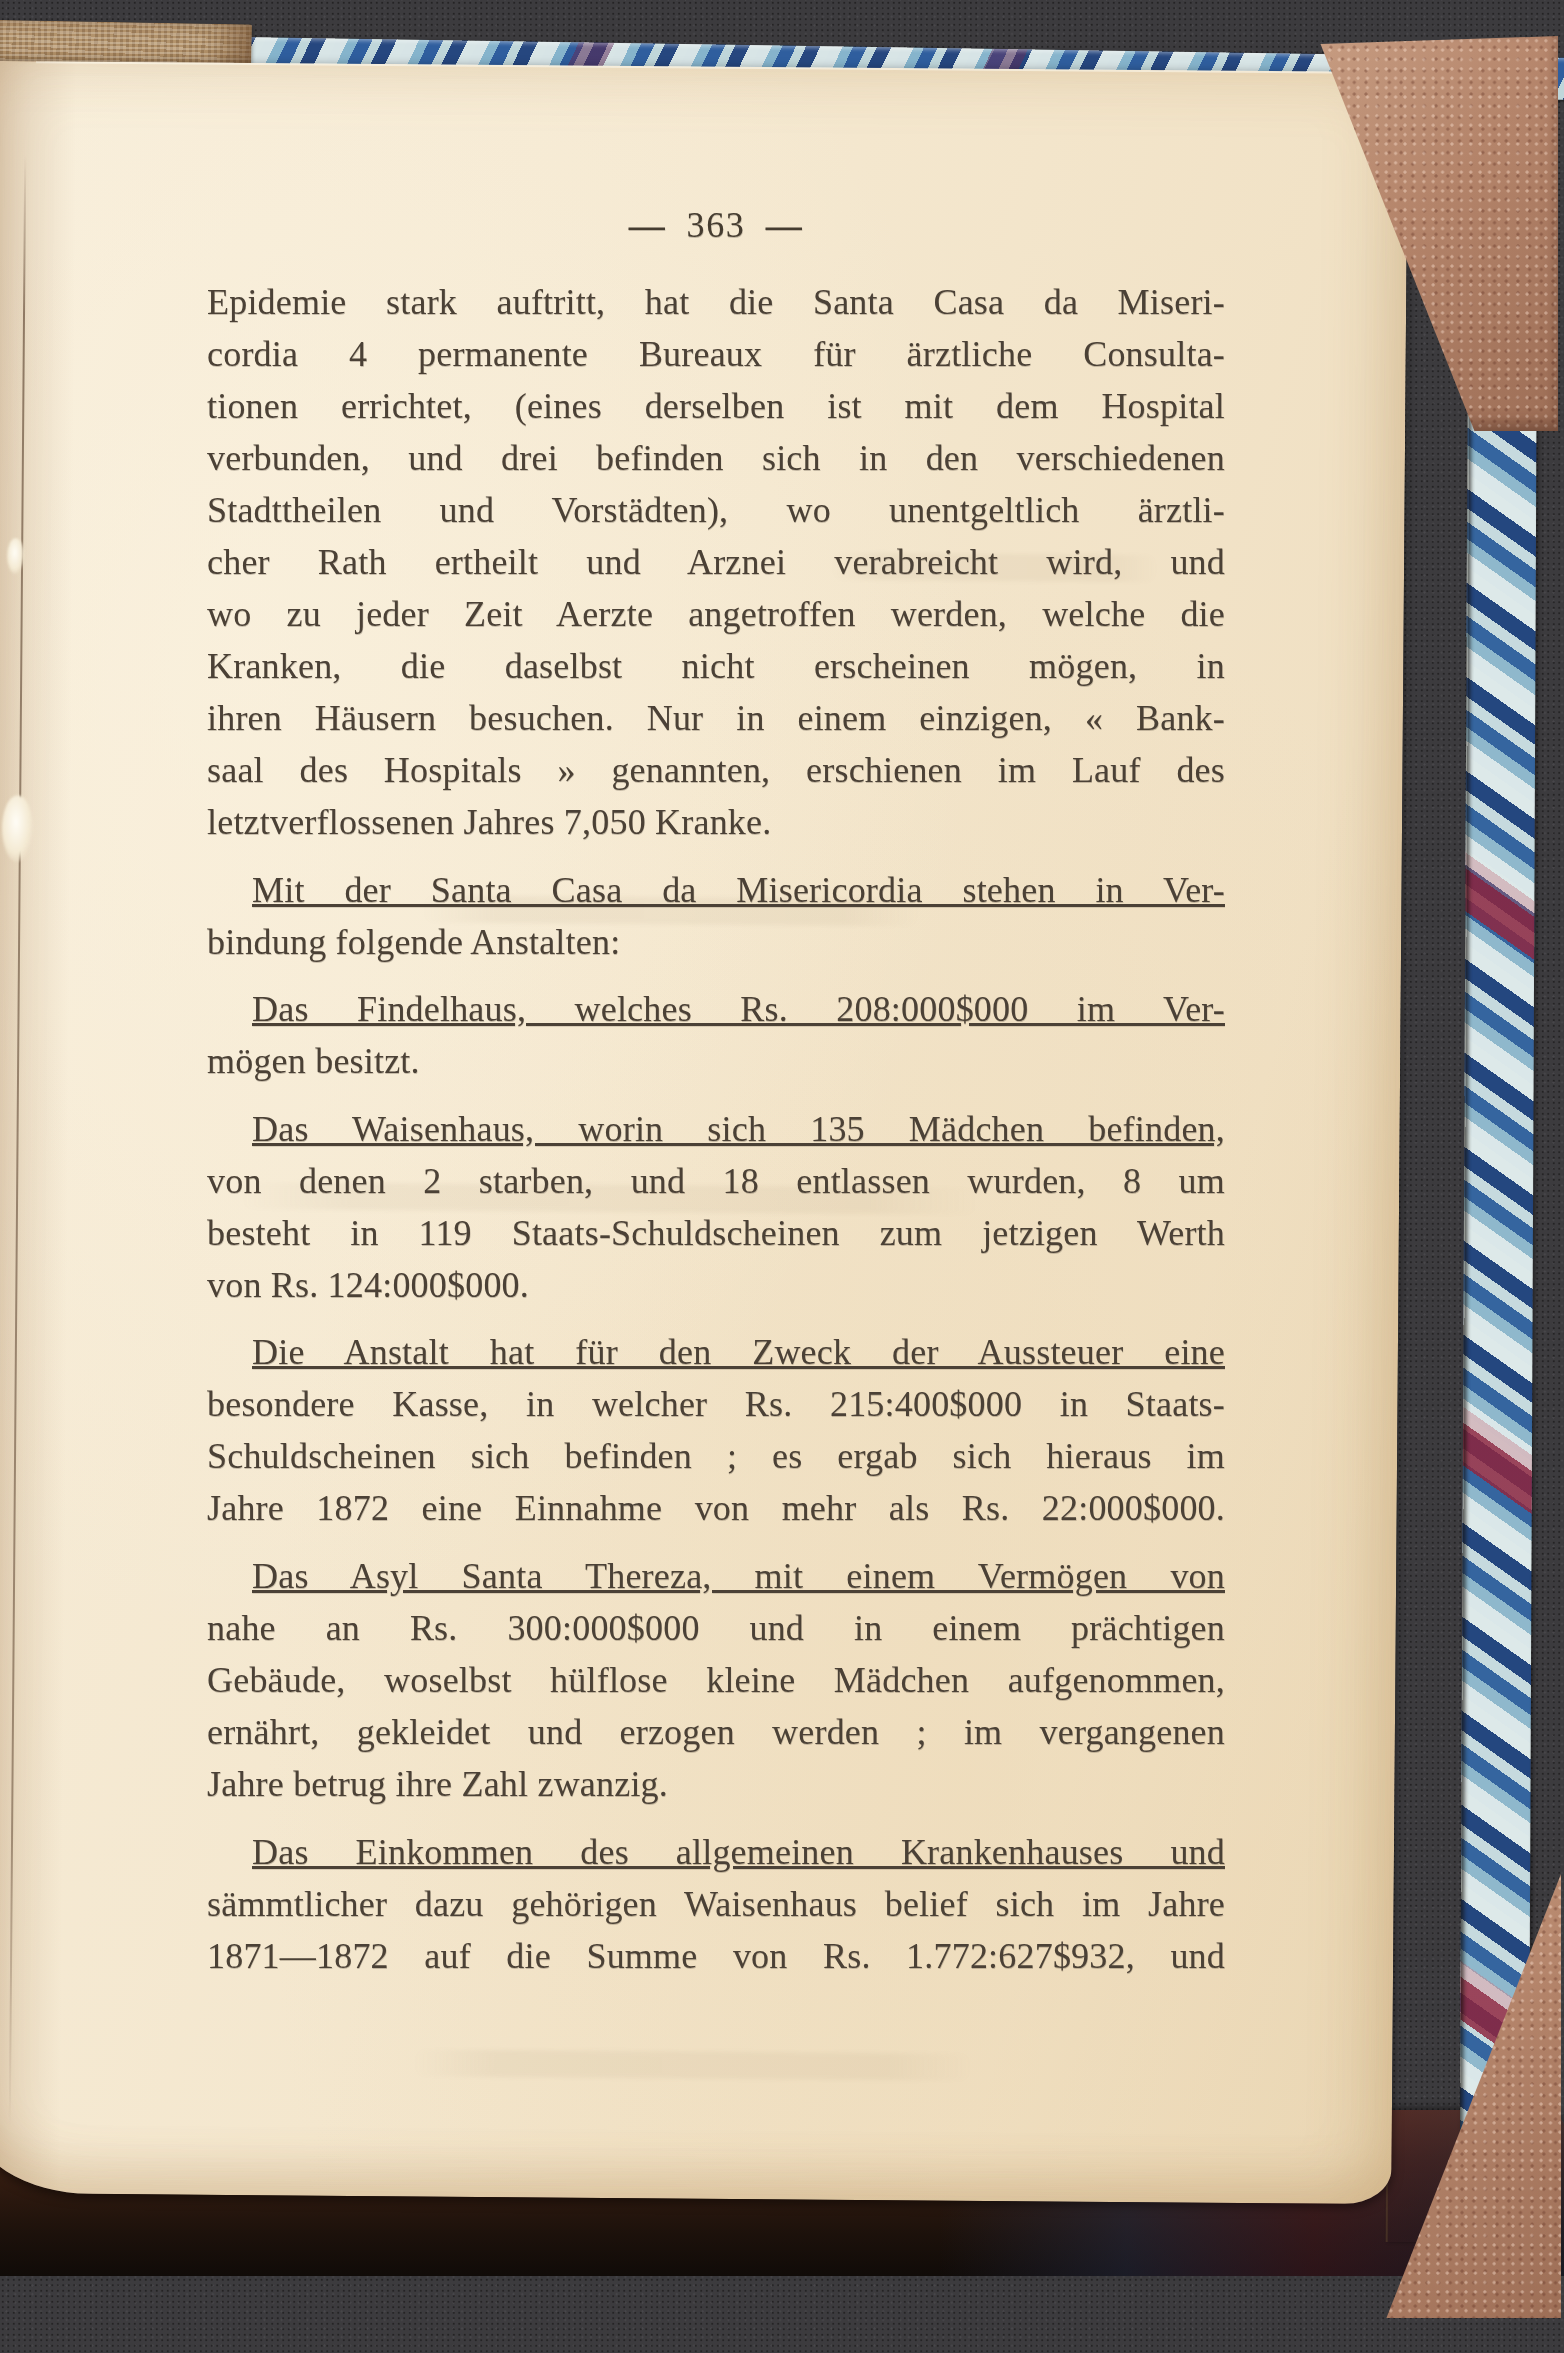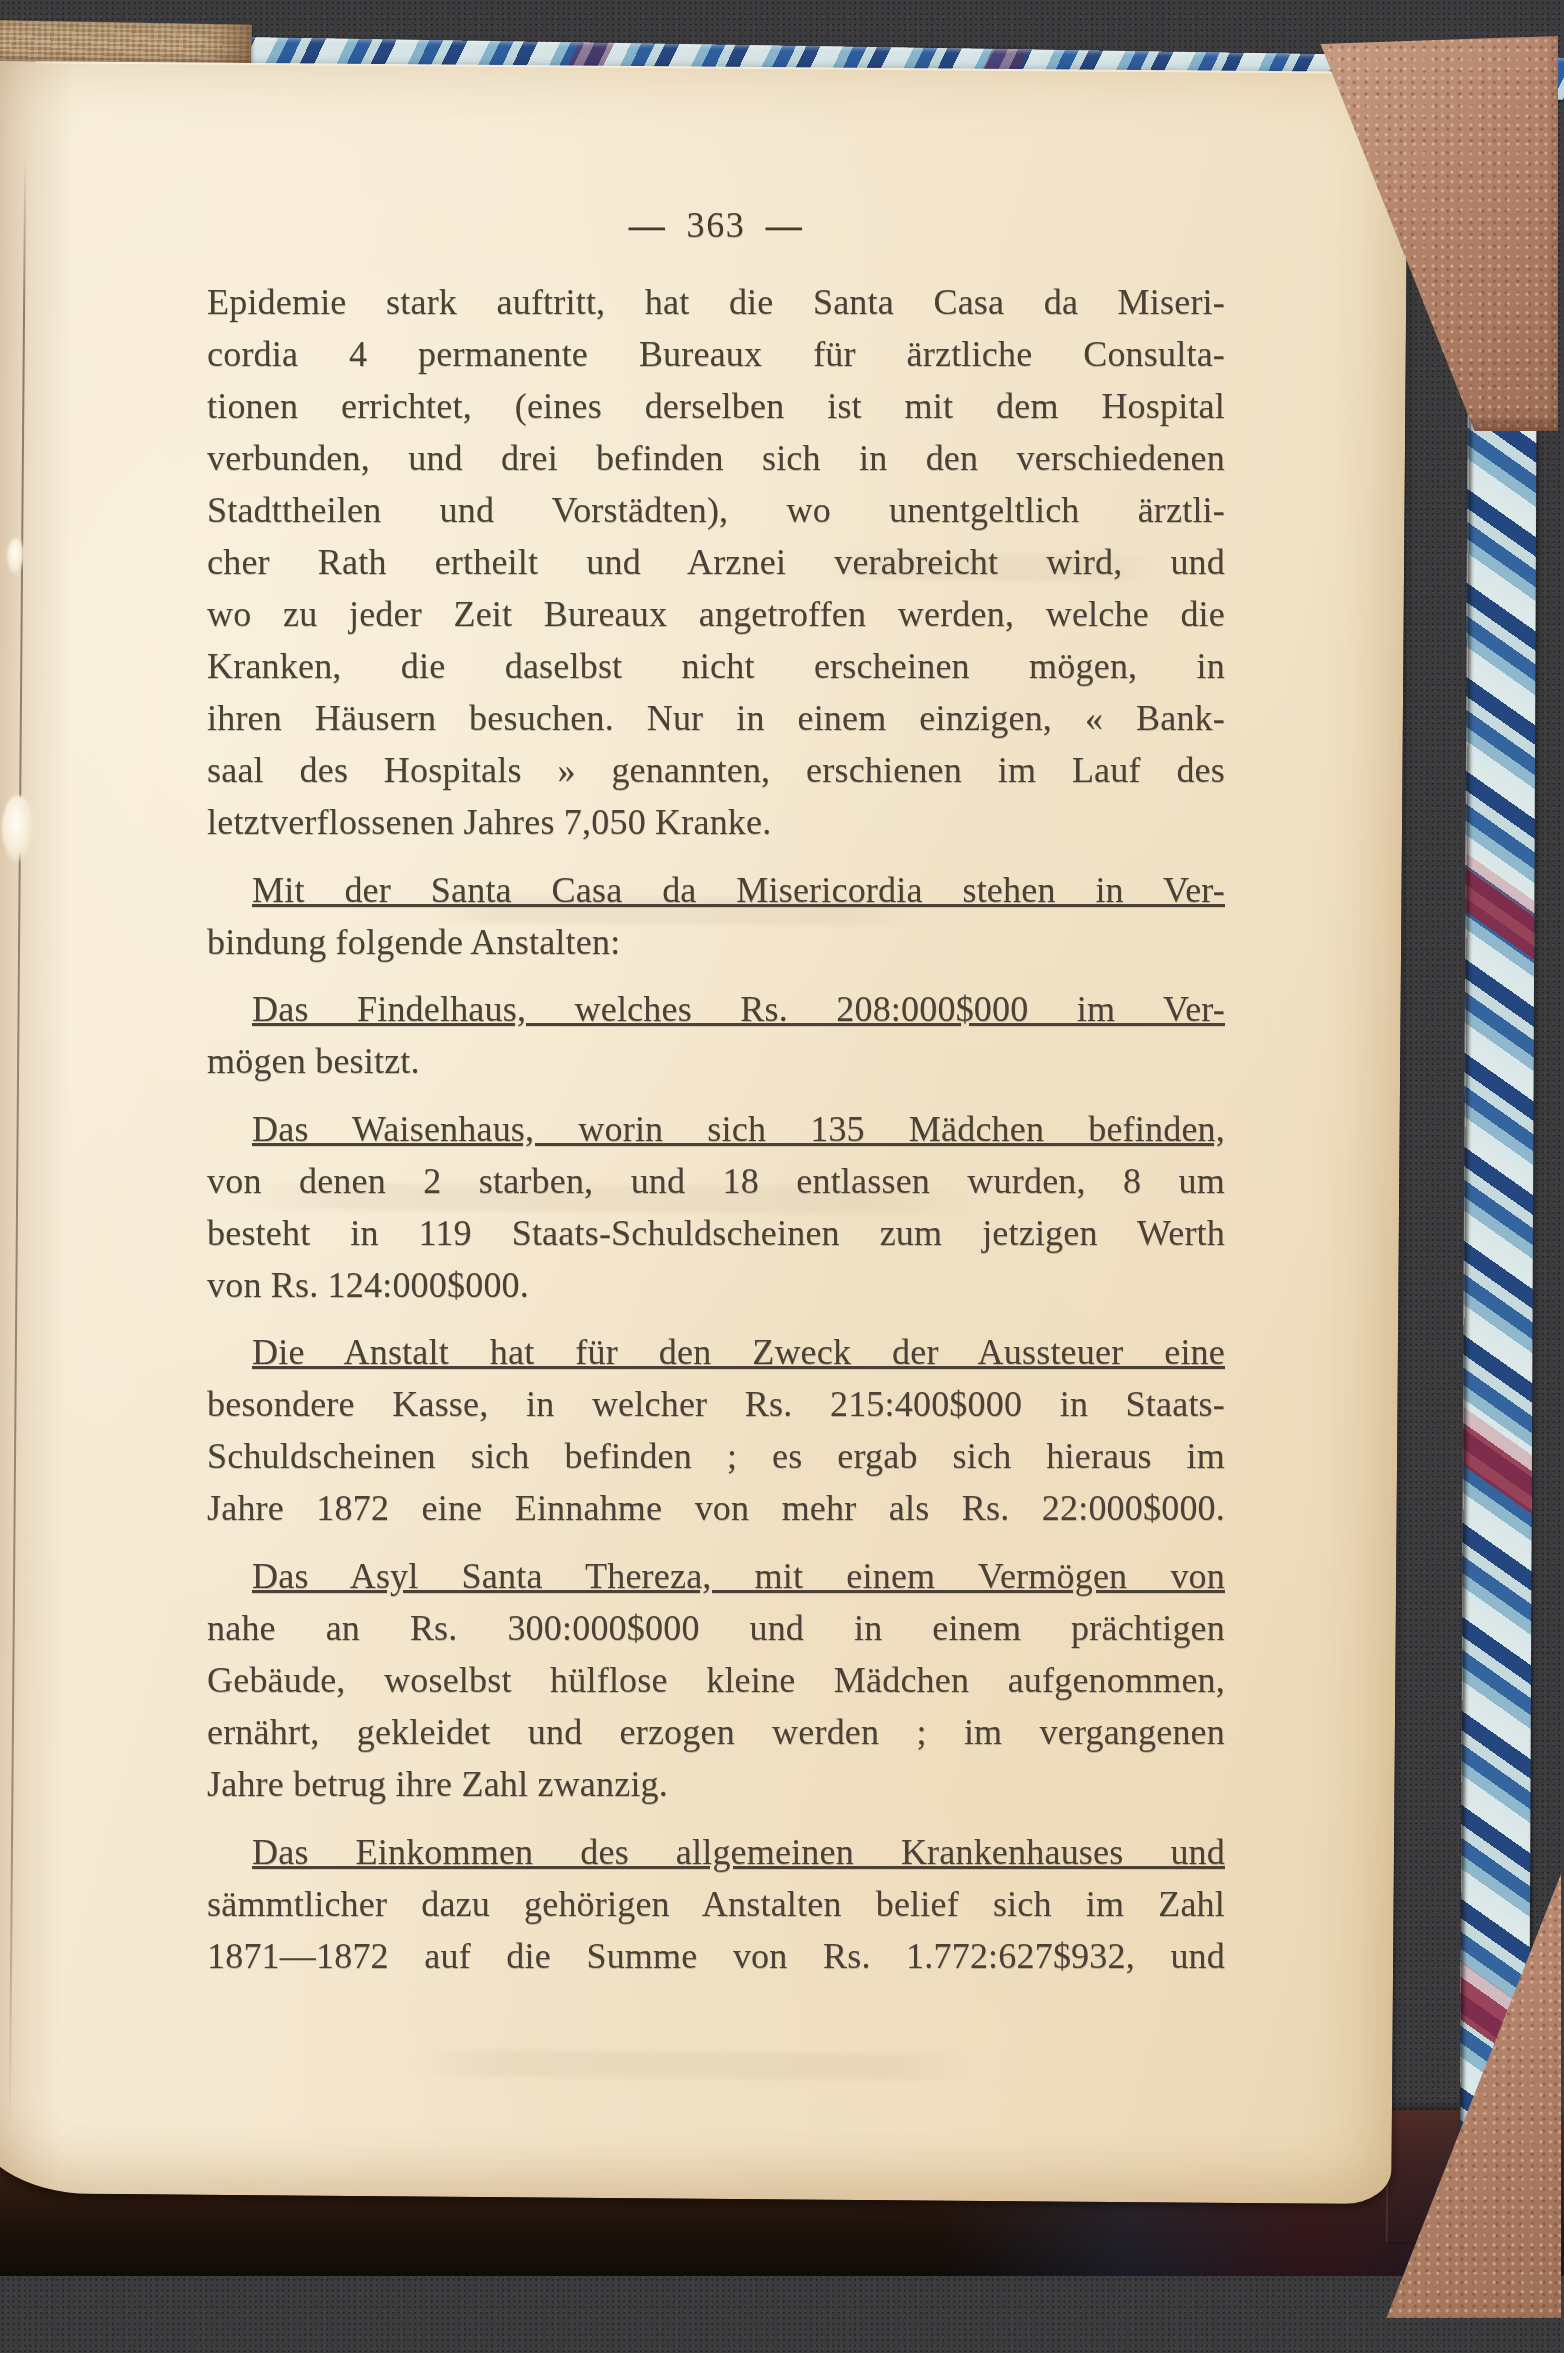--- a/index.html
+++ b/index.html
@@ -187,21 +187,21 @@
       <span class="dash">—</span><span>363</span><span class="dash">—</span>
     </div>
     <div class="text-block">
         <div class="para">
           <div class="line firstline">Epidemie stark auftritt, hat die Santa Casa da Miseri-</div>
           <div class="line">cordia 4 permanente Bureaux für ärztliche Consulta-</div>
           <div class="line">tionen errichtet, (eines derselben ist mit dem Hospital</div>
           <div class="line">verbunden, und drei befinden sich in den verschiedenen</div>
           <div class="line">Stadttheilen und Vorstädten), wo unentgeltlich ärztli-</div>
           <div class="line">cher Rath ertheilt und Arznei verabreicht wird, und</div>
-          <div class="line">wo zu jeder Zeit Bureaux angetroffen werden, welche die</div>
+          <div class="line">wo zu jeder Zeit Aerzte angetroffen werden, welche die</div>
           <div class="line">Kranken, die daselbst nicht erscheinen mögen, in</div>
           <div class="line">ihren Häusern besuchen. Nur in einem einzigen, « Bank-</div>
           <div class="line">saal des Hospitals » genannten, erschienen im Lauf des</div>
           <div class="line lastline">letztverflossenen Jahres 7,050 Kranke.</div>
         </div>
         <div class="para indent">
           <div class="line firstline">Mit der Santa Casa da Misericordia stehen in Ver-</div>
           <div class="line lastline">bindung folgende Anstalten:</div>
         </div>
         <div class="para indent">
@@ -222,19 +222,19 @@
         </div>
         <div class="para indent">
           <div class="line firstline">Das Asyl Santa Thereza, mit einem Vermögen von</div>
           <div class="line">nahe an Rs. 300:000$000 und in einem prächtigen</div>
           <div class="line">Gebäude, woselbst hülflose kleine Mädchen aufgenommen,</div>
           <div class="line">ernährt, gekleidet und erzogen werden ; im vergangenen</div>
           <div class="line lastline">Jahre betrug ihre Zahl zwanzig.</div>
         </div>
         <div class="para indent">
           <div class="line firstline">Das Einkommen des allgemeinen Krankenhauses und</div>
-          <div class="line">sämmtlicher dazu gehörigen Anstalten belief sich im Zahl</div>
+          <div class="line">sämmtlicher dazu gehörigen Waisenhaus belief sich im Jahre</div>
           <div class="line">1871—1872 auf die Summe von Rs. 1.772:627$932, und</div>
         </div>
       </div>
   </div>
 </div>
 
 
 </body></html>

